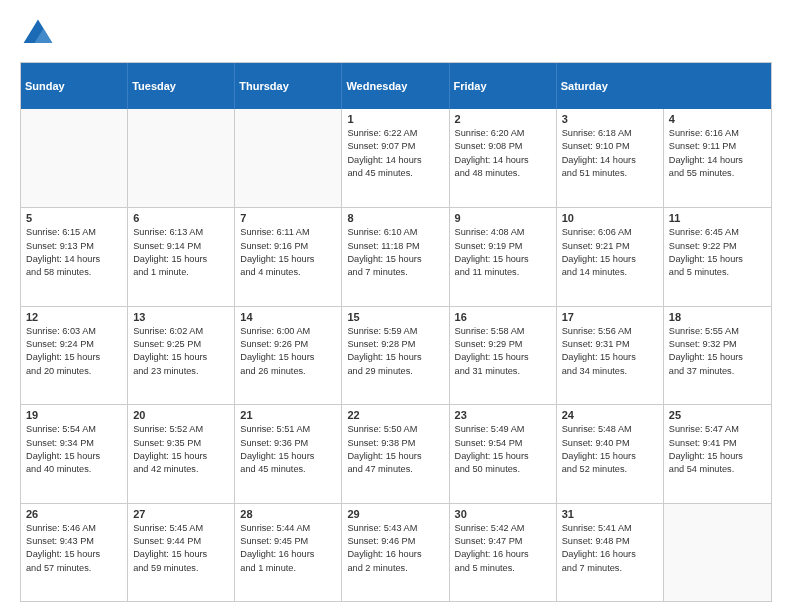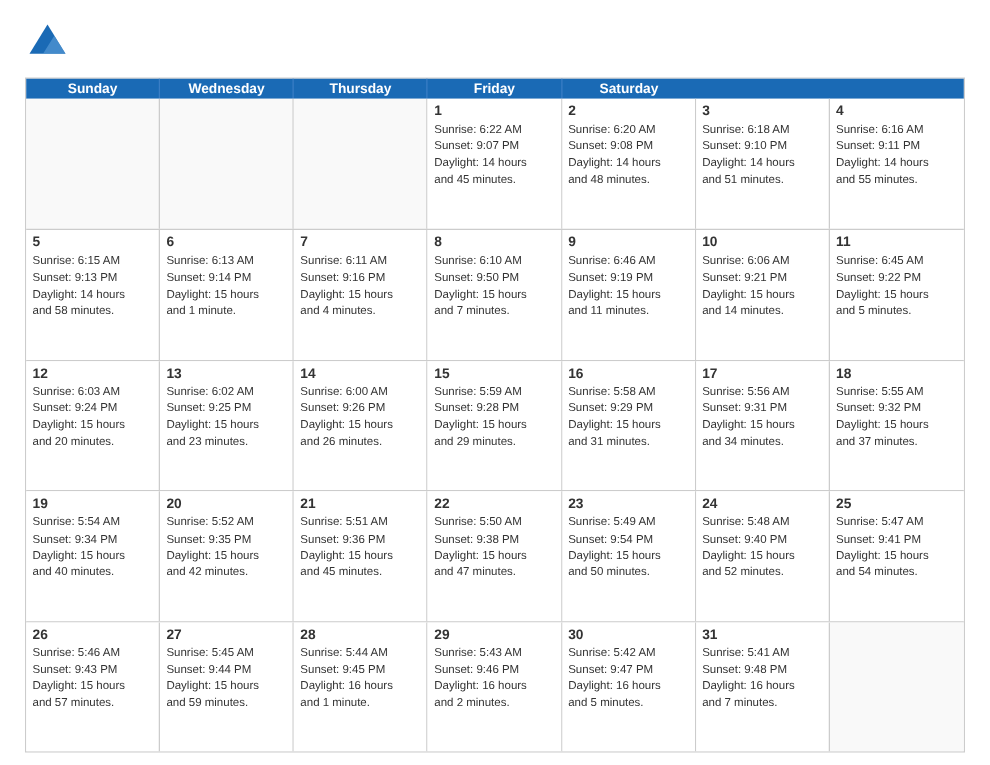--- a/index.html
+++ b/index.html
@@ -67,22 +67,21 @@
     }
     .cal-header {
       display: grid;
       grid-template-columns: repeat(7, 1fr);
       background: #1a6ab5;
     }
     .cal-header-cell {
       color: #fff;
       font-size: 11px;
       font-weight: bold;
-      padding: 2px 4px;
-      text-align: center;
+      padding: 17px 4px;
       border-right: 1px solid #3a7ec5;
     }
     .cal-header-cell:last-child { border-right: none; }
     .cal-body {
       flex: 1;
       display: grid;
       grid-template-rows: repeat(5, 1fr);
     }
     .cal-row {
       display: grid;
@@ -127,22 +126,23 @@
     </div>
     <div class="title-block">
       <div class="title-month"></div>
       <div class="title-location"></div>
     </div>
   </div>
 
   <div class="calendar">
     <div class="cal-header">
     <div class="cal-header-cell">Sunday</div>
+        <div class="cal-header-cell">Tuesday</div>
+        <div class="cal-header-cell">Thursday</div>
         <div class="cal-header-cell">Wednesday</div>
-        <div class="cal-header-cell">Thursday</div>
         <div class="cal-header-cell">Friday</div>
         <div class="cal-header-cell">Saturday</div>
       </div>
     <div class="cal-body">
     <div class="cal-row">
           <div class="cal-cell empty"></div>
           <div class="cal-cell empty"></div>
           <div class="cal-cell empty"></div>
           <div class="cal-cell">
             <div class="day-num">1</div>
@@ -191,27 +191,27 @@
           <div class="cal-cell">
             <div class="day-num">7</div>
             <div class="cell-line">Sunrise: 6:11 AM</div>
             <div class="cell-line">Sunset: 9:16 PM</div>
             <div class="cell-line">Daylight: 15 hours</div>
             <div class="cell-line">and 4 minutes.</div>
           </div>
           <div class="cal-cell">
             <div class="day-num">8</div>
             <div class="cell-line">Sunrise: 6:10 AM</div>
-            <div class="cell-line">Sunset: 9:50 PM</div>
+            <div class="cell-line">Sunset: 11:18 PM</div>
             <div class="cell-line">Daylight: 15 hours</div>
             <div class="cell-line">and 7 minutes.</div>
           </div>
           <div class="cal-cell">
             <div class="day-num">9</div>
-            <div class="cell-line">Sunrise: 6:46 AM</div>
+            <div class="cell-line">Sunrise: 4:08 AM</div>
             <div class="cell-line">Sunset: 9:19 PM</div>
             <div class="cell-line">Daylight: 15 hours</div>
             <div class="cell-line">and 11 minutes.</div>
           </div>
           <div class="cal-cell">
             <div class="day-num">10</div>
             <div class="cell-line">Sunrise: 6:06 AM</div>
             <div class="cell-line">Sunset: 9:21 PM</div>
             <div class="cell-line">Daylight: 15 hours</div>
             <div class="cell-line">and 14 minutes.</div>

